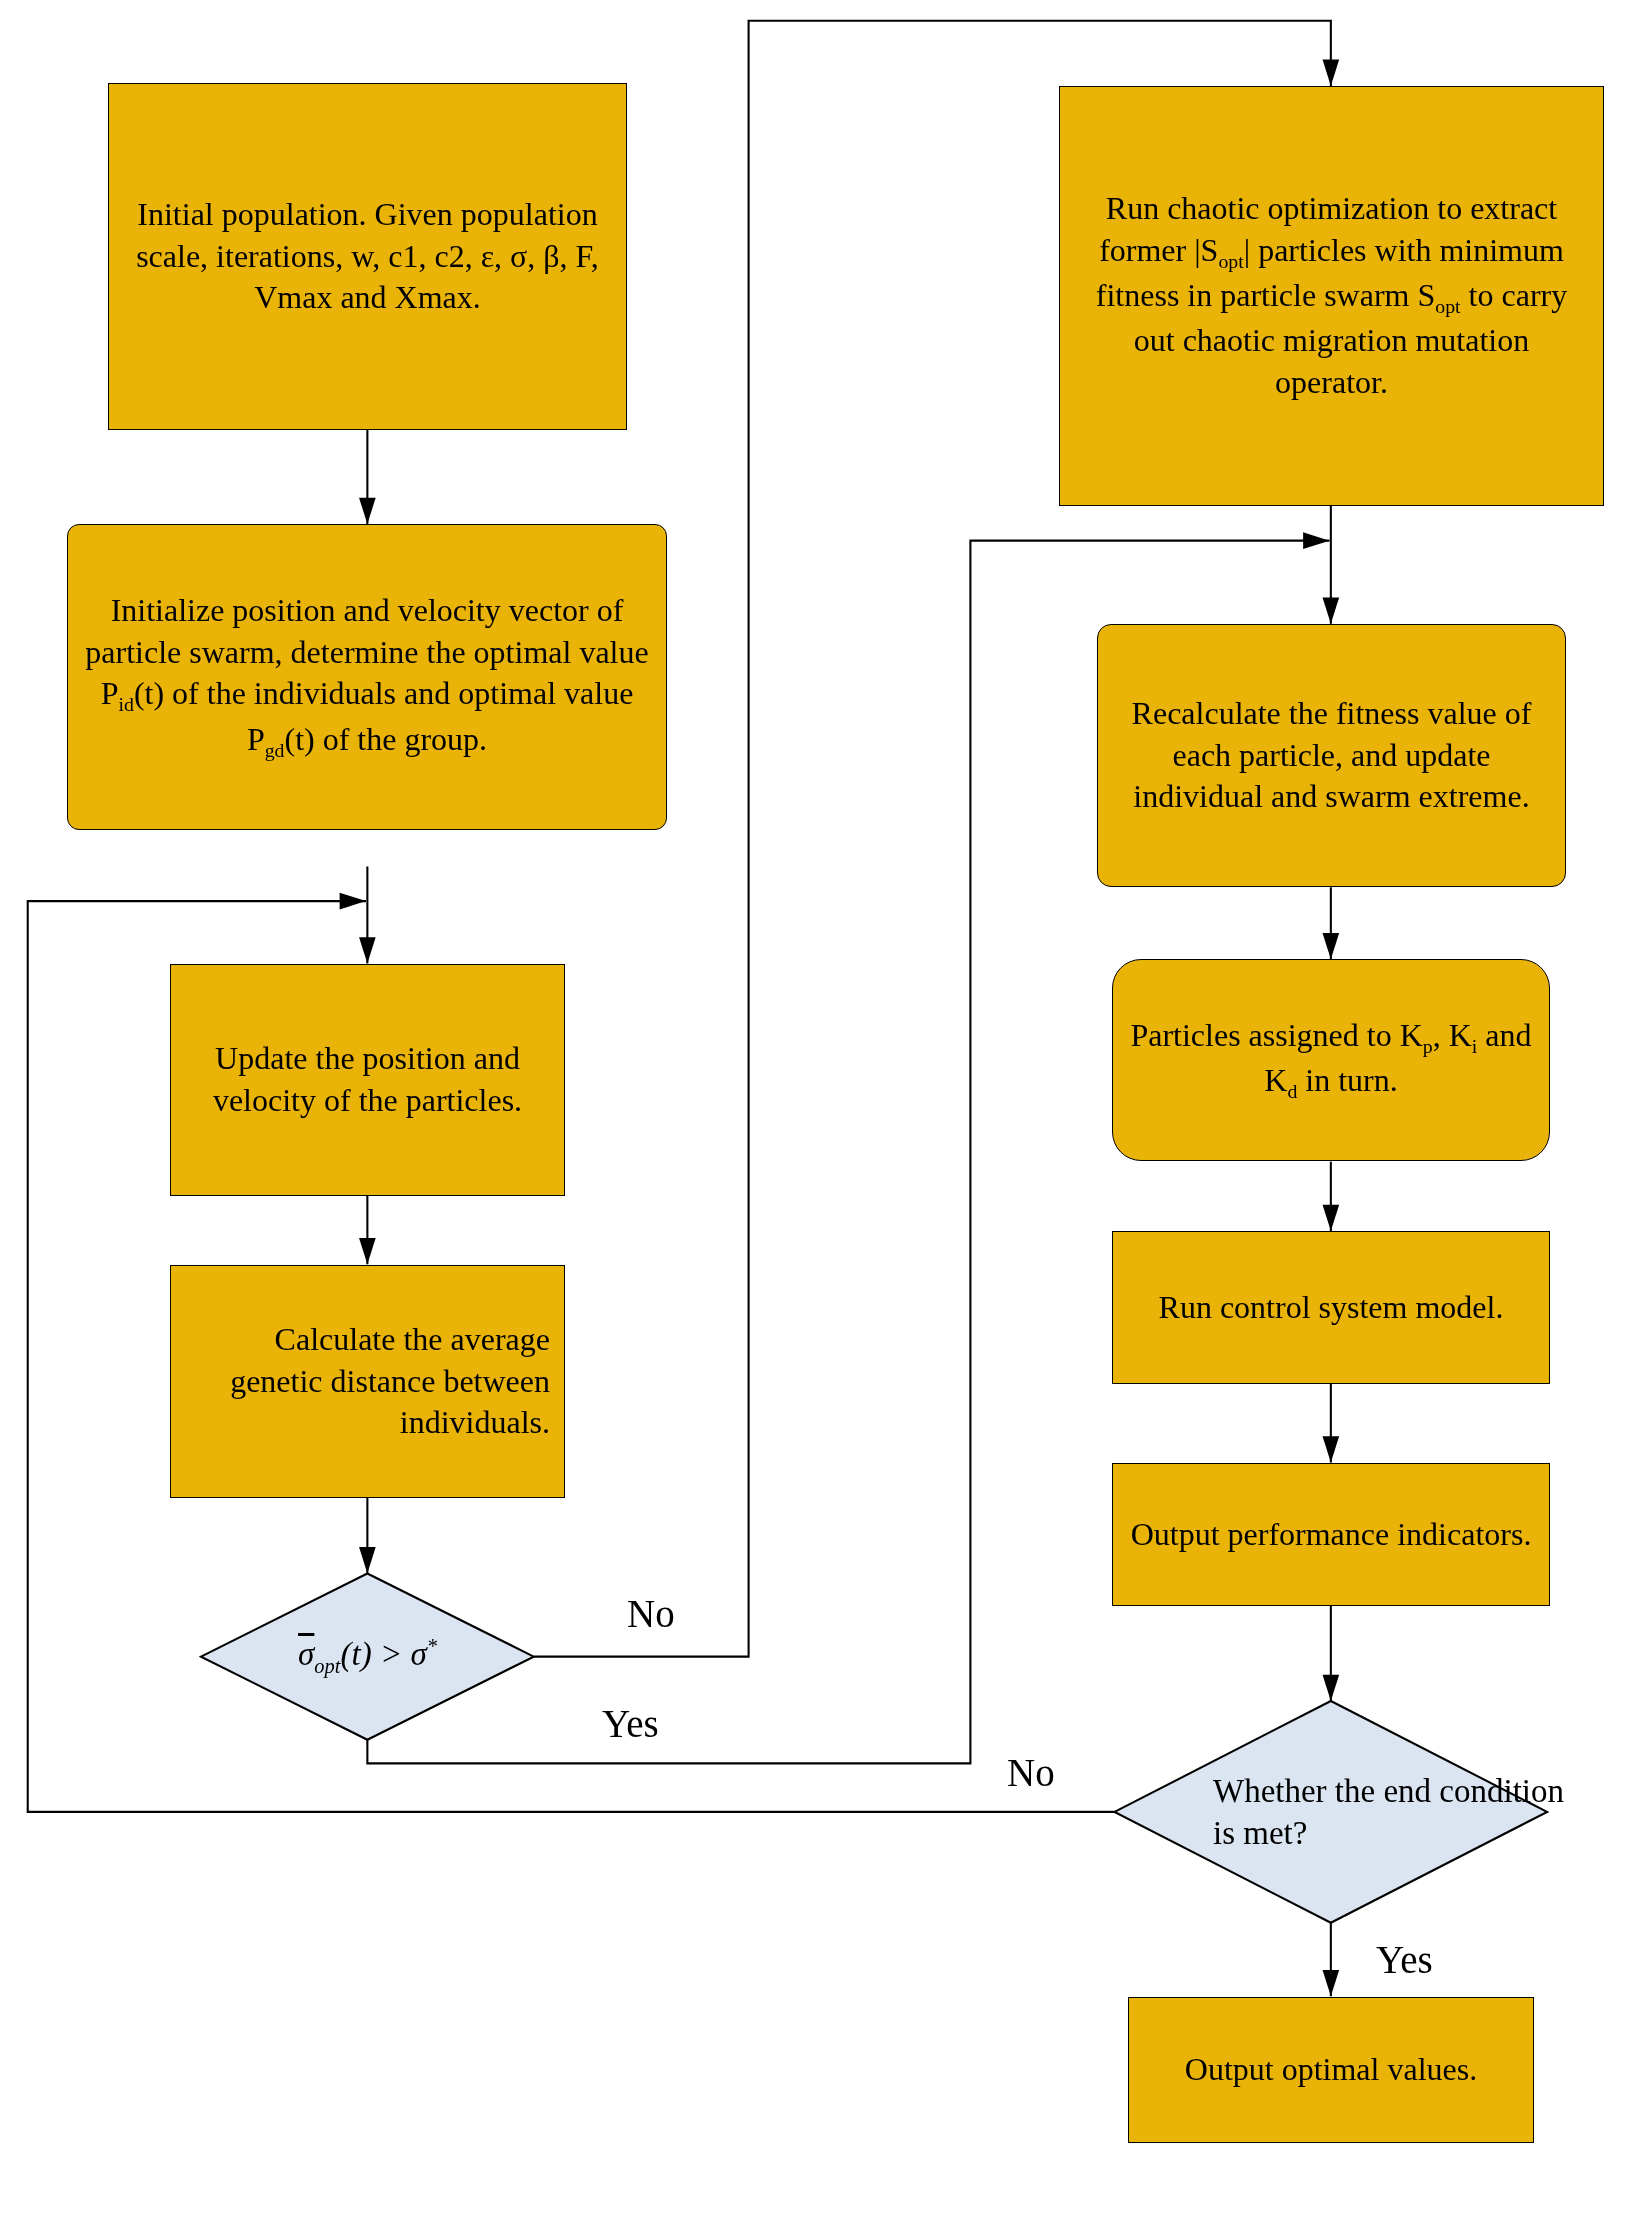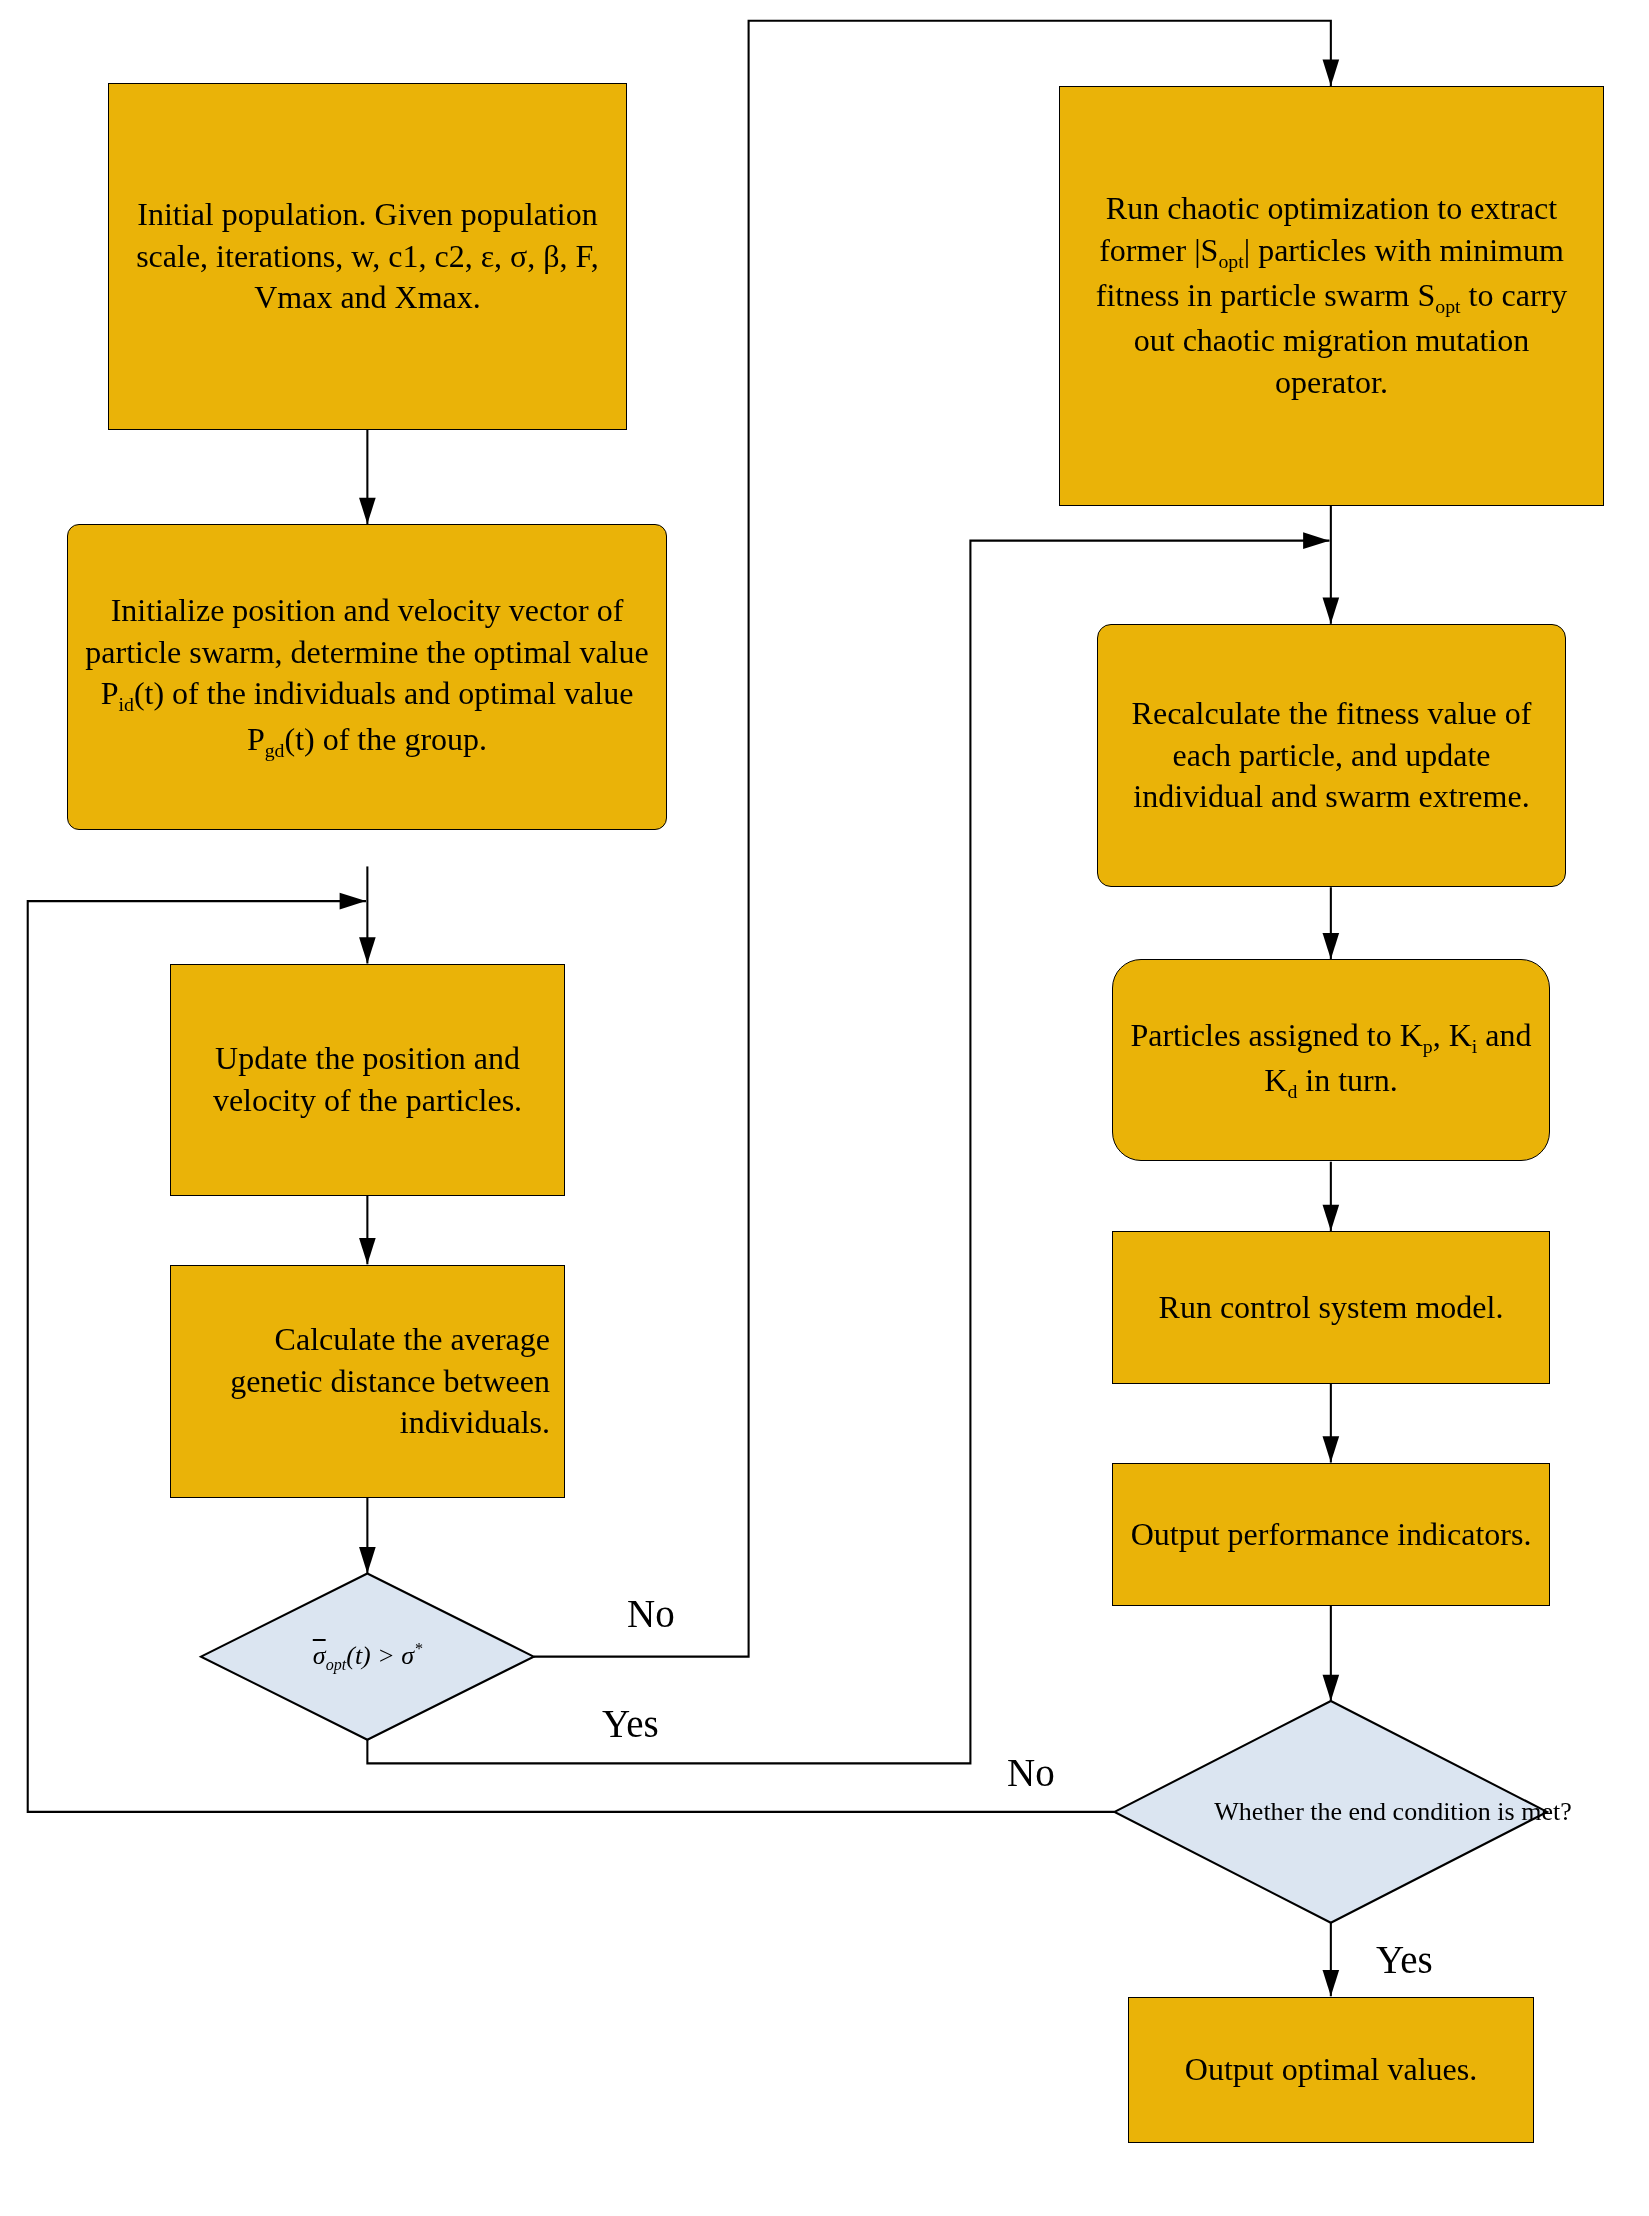--- a/index.html
+++ b/index.html
@@ -13,22 +13,22 @@
     border: 1.4px solid #000000;
     display: flex; align-items: center; justify-content: center;
     text-align: center;
     padding: 7px 14px;
     font-size: 32px;
     line-height: 1.3;
   }
   .dtext {
     position: absolute;
     display: flex; align-items: center; justify-content: center;
-    text-align: center;
-    font-size: 26px;
+    text-align: left;
+    font-size: 33px;
     line-height: 1.25;
   }
   .edge-label { position: absolute; font-size: 39px; line-height: 1; }
   .seg-sub  { vertical-align: sub;   font-size: 0.62em; }
   .seg-i    { font-style: italic; }
   .seg-ibar { font-style: italic; text-decoration: overline; }
   .seg-isub { font-style: italic; vertical-align: sub;   font-size: 0.62em; }
   .seg-isup { font-style: italic; vertical-align: super; font-size: 0.62em; }
 </style>
 </head>

